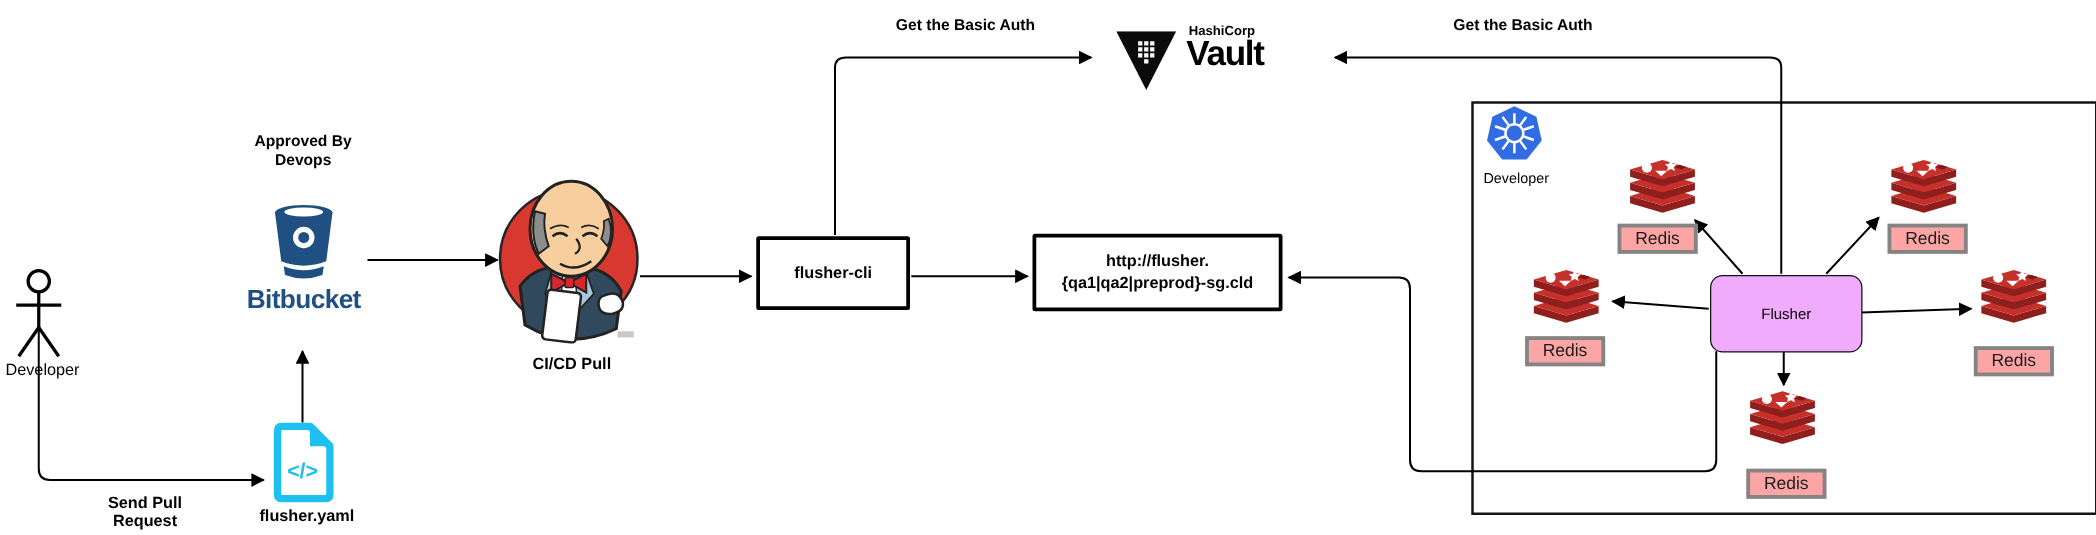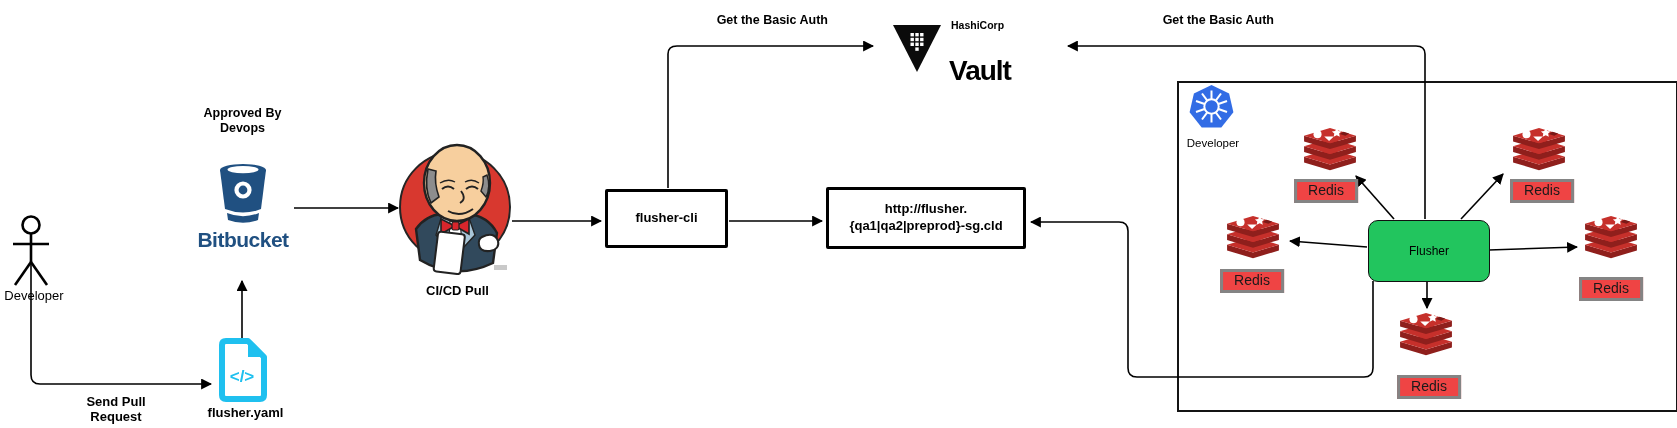--- a/index.html
+++ b/index.html
@@ -14,32 +14,32 @@
   
   .procbox{
     background:#fff;border:3px solid #000;border-radius:2px;
     display:flex;flex-direction:column;align-items:center;justify-content:center;
     font-weight:bold;font-size:13px;text-align:center;line-height:1.3;
   }
   
   .k8sbox{border:2px solid #141414;background:transparent;}
   
   .roundbox{
-    background:#22c55e;border:1.6px solid #111;border-radius:10px;
+    background:#f0abfc;border:1.6px solid #111;border-radius:10px;
     display:flex;align-items:center;justify-content:center;font-size:12px;
   }
   .redis-label{
-    background:#ef4444;border:3px solid #848484;padding:0 11px;
+    background:#fca5a5;border:3px solid #848484;padding:0 11px;
     font-size:14px;color:#1a1a1a;white-space:nowrap;
     transform:translateX(-50%);display:inline-block;line-height:1.25;
   }
   .edge-label{font-weight:bold;font-size:12.5px;text-align:right;line-height:1.2;}
   .bb-word{color:#205081;font-weight:bold;font-size:21px;text-align:center;margin-top:2px;letter-spacing:-0.5px;}
   .vault-co{font-weight:bold;font-size:10.5px;letter-spacing:0;}
-  .vault-word{font-weight:bold;font-size:28px;letter-spacing:-1px;line-height:0.95;margin-top:28px;}
+  .vault-word{font-weight:bold;font-size:28px;letter-spacing:-1px;line-height:0.95;}
   #connectors{position:absolute;left:0;top:0;z-index:2;}
   .node{z-index:3;}
   .under{z-index:1;}
 </style>
 </head>
 <body>
 
 <div id="canvas">
 
   <div class="abs k8sbox under" style="left:1177px;top:81px;width:497px;height:327px;"></div>

